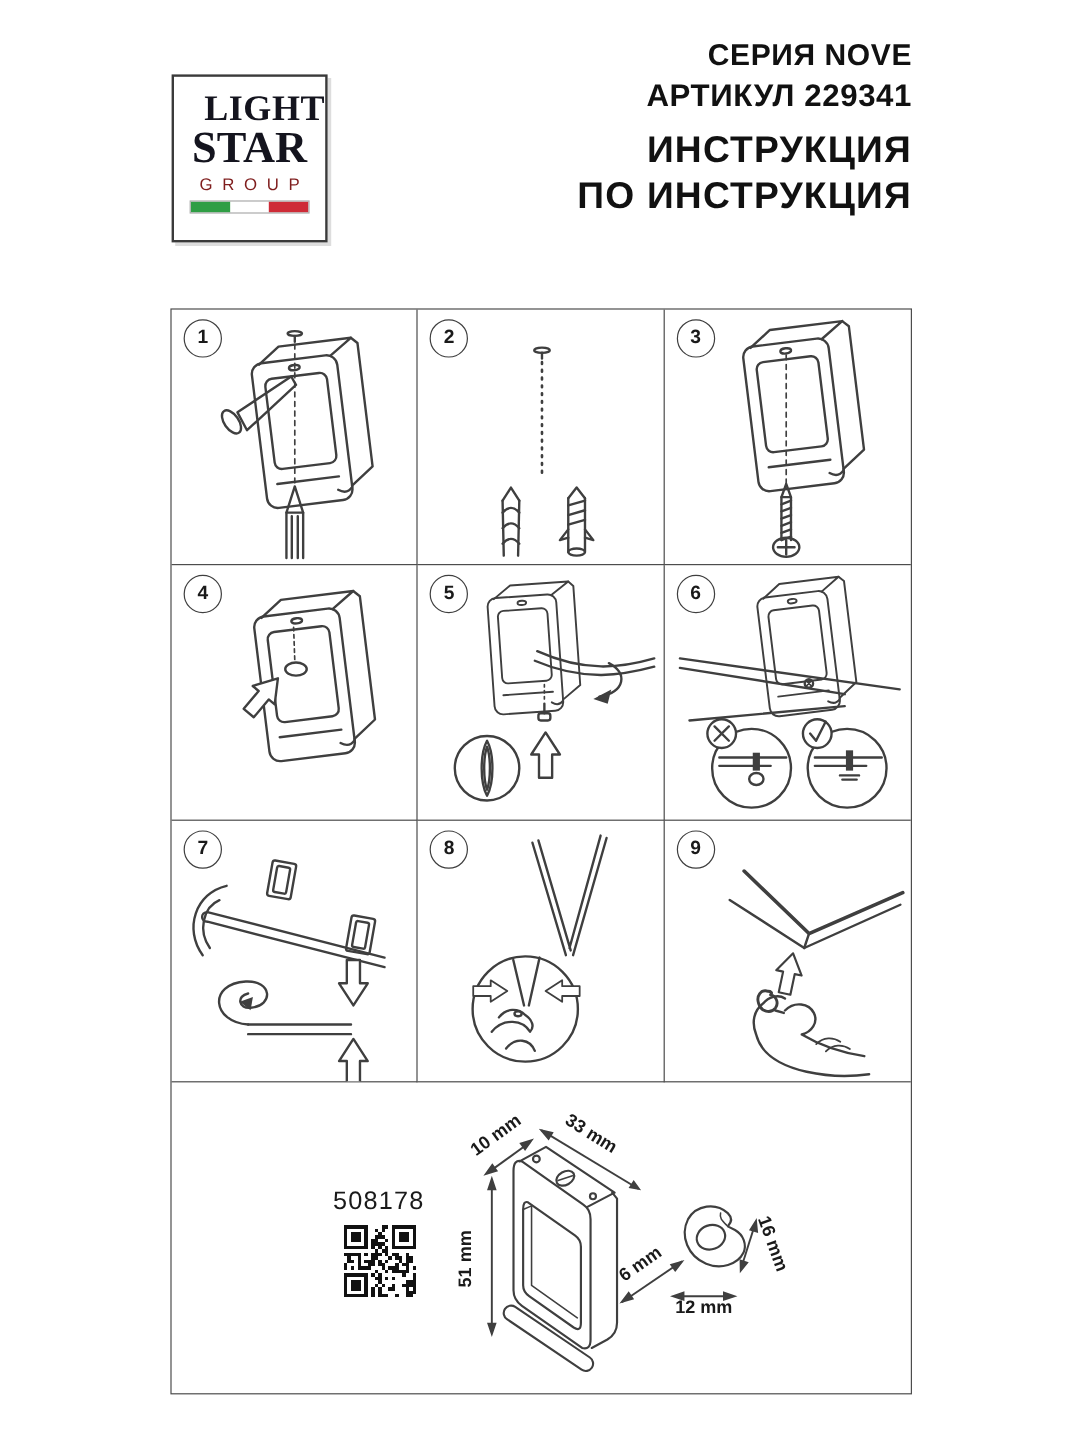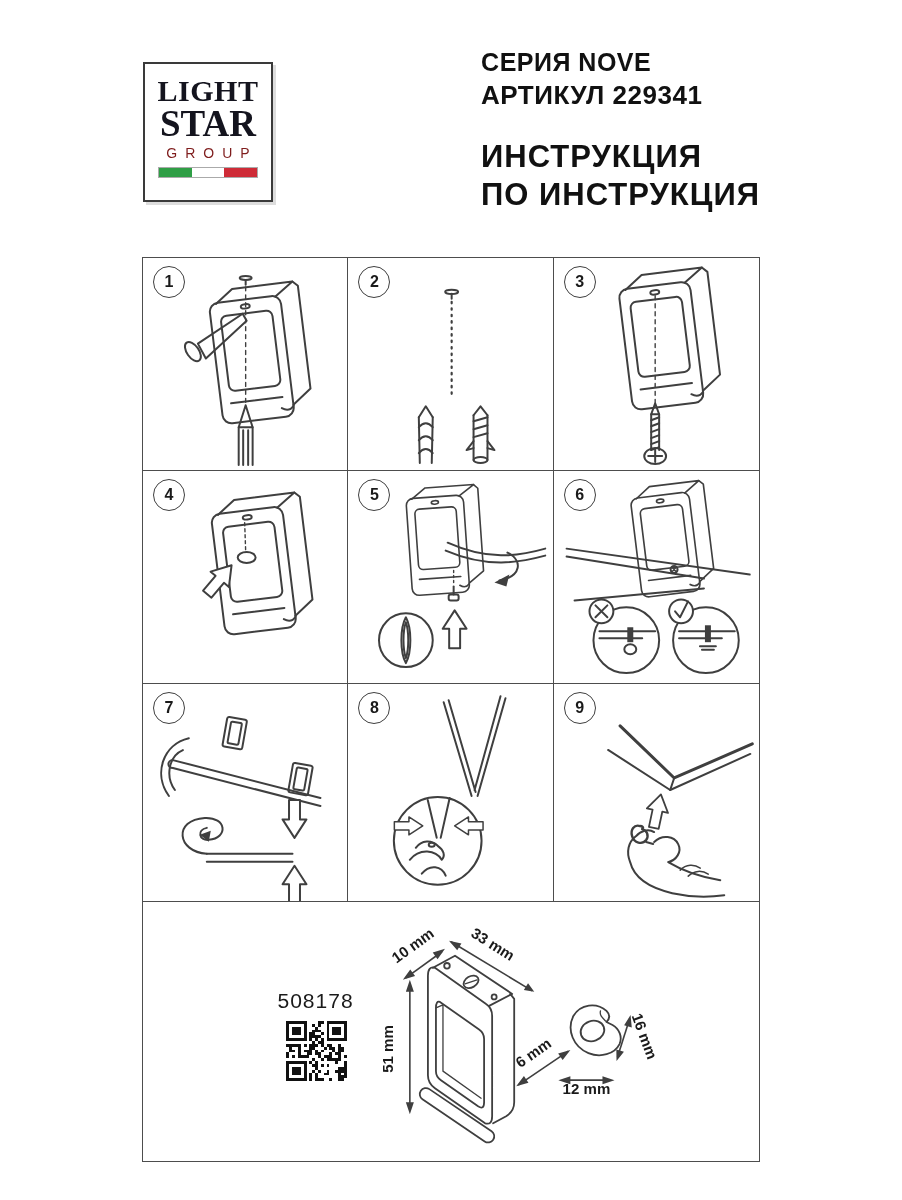--- a/index.html
+++ b/index.html
@@ -4,33 +4,33 @@
 <style>
   html,body{margin:0;padding:0;}
   body{width:902px;height:1200px;background:#ffffff;position:relative;
        font-family:"Liberation Sans",sans-serif;color:#1a1a1a;overflow:hidden;}
 
   
   .logo-box{position:absolute;left:143px;top:62px;width:126px;height:136px;
             border:2px solid #3a3a3a;background:#fff;text-align:center;
             box-shadow:3px 3px 0 rgba(120,120,120,.25);}
   .logo-light{font-family:"Liberation Serif",serif;font-weight:700;font-size:30px;
-              letter-spacing:.5px;margin-top:12px;line-height:1;color:#14141e;}
+              letter-spacing:.5px;margin-top:12px;line-height:1;color:#14141e;text-align:right;}
   .logo-star{font-family:"Liberation Serif",serif;font-weight:700;font-size:37px;
              line-height:.95;color:#14141e;}
   .logo-group{font-size:14px;letter-spacing:8px;margin-top:4px;text-indent:8px;color:#7f1d1d;}
   .logo-flag{width:98px;height:9px;margin:7px auto 0;display:flex;
              outline:1px solid #aaa;}
   .flag-seg{flex:1;}
 
   
-  .header{position:absolute;right:142px;top:48px;font-weight:700;color:#111;}
+  .header{position:absolute;right:142px;top:32px;text-align:right;font-weight:700;color:#111;}
   .h-series{font-size:25px;letter-spacing:.5px;}
   .h-article{font-size:26px;margin-top:3px;letter-spacing:.5px;}
-  .h-title{font-size:31px;margin-top:28px;line-height:1.15;letter-spacing:1px;}
+  .h-title{font-size:31px;margin-top:12px;line-height:1.15;letter-spacing:1px;}
 
   
   .grid{position:absolute;left:142px;top:257px;width:618px;height:905px;
         border:1.6px solid #4d4d4d;box-sizing:border-box;display:grid;
         grid-template-columns:1fr 1fr 1fr;grid-template-rows:213px 213px 218px 1fr;
         background:#fff;}
   .cell{position:relative;border-right:1.6px solid #4d4d4d;border-bottom:1.6px solid #4d4d4d;}
   .cell.last-col{border-right:none;}
   .cell-footer{grid-column:1/4;border-right:none;border-bottom:none;position:relative;}
   .step-badge{position:absolute;left:10px;top:8px;width:30px;height:30px;

